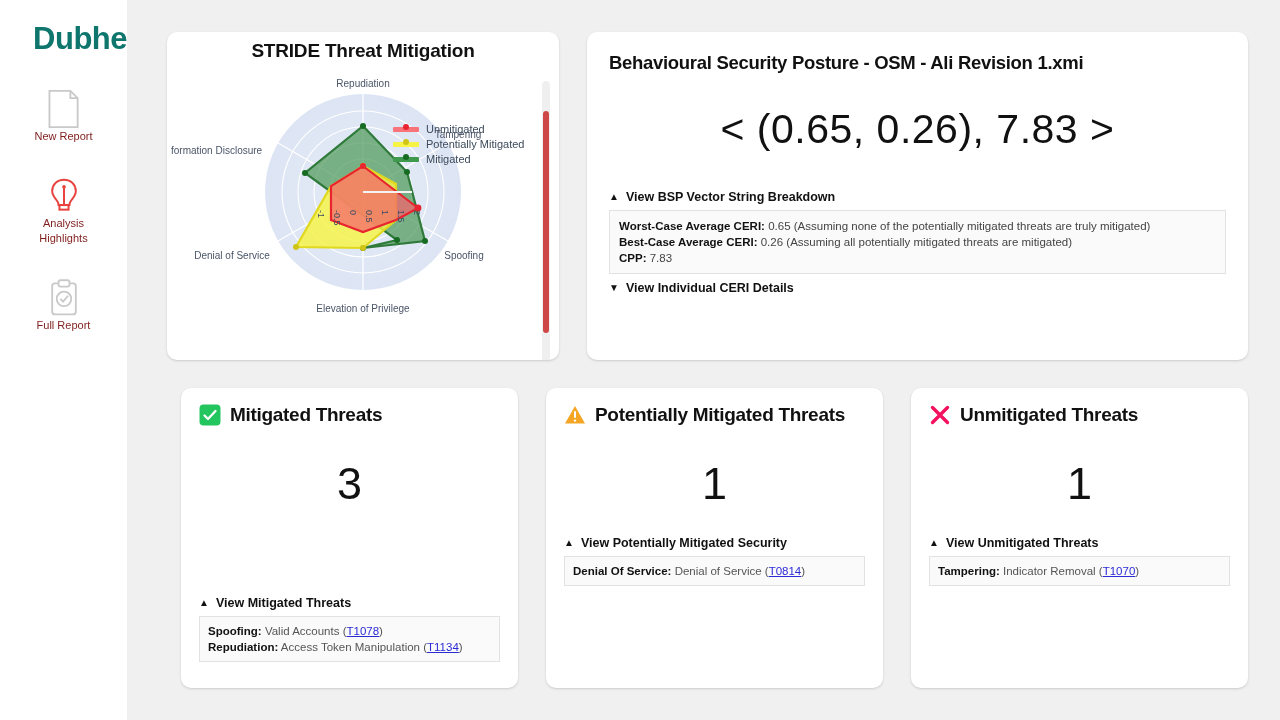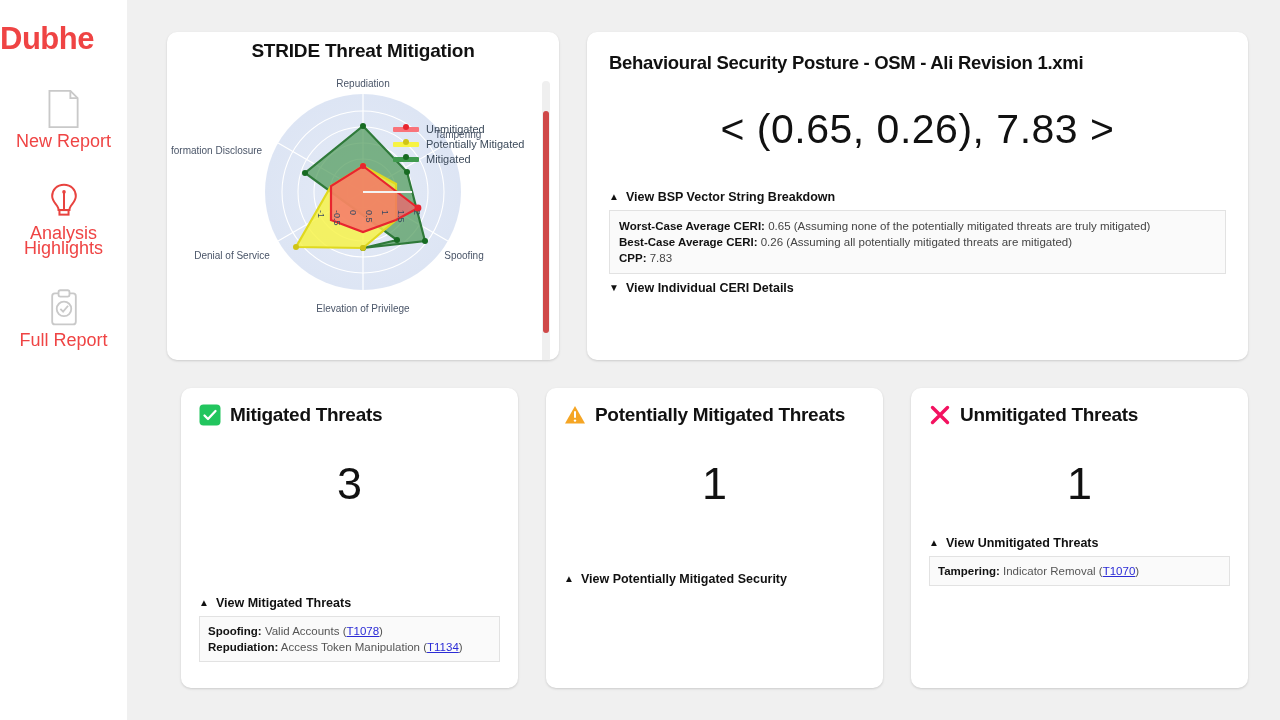--- a/index.html
+++ b/index.html
@@ -10,33 +10,33 @@
     overflow: hidden;
   }
   #app { display: flex; width: 1280px; height: 720px; }
 
   
   #sidebar {
     width: 127px; height: 720px; background: #ffffff;
     flex: 0 0 127px; position: relative;
   }
   #brand {
-    font-size: 31px; font-weight: bold; color: #ef4444;
-    letter-spacing: -0.5px; text-align: left;
+    font-size: 31px; font-weight: bold; color: #0f766e;
+    letter-spacing: -0.5px; text-align: right;
     margin-top: 21px;
   }
   .nav-item {
     margin-top: 32px; display: flex; flex-direction: column;
     align-items: center; cursor: pointer; user-select: none;
   }
   .nav-item:first-of-type { margin-top: 50px; }
   .nav-icon { width: 38px; height: 40px; display:block; }
   .nav-label {
-    font-size: 18px; color: #ef4444; text-align: center;
-    line-height: 15px; margin-top: 5px; max-width: 96px;
+    font-size: 11px; color: #7f1d1d; text-align: center;
+    line-height: 15px; max-width: 96px;
   }
 
   
   #main {
     flex: 1; height: 720px; background: #f0f0f0;
     padding: 32px 32px 0 40px; position: relative;
   }
   .row-top { display: flex; gap: 28px; height: 328px; }
   .card {
     background: #fff; border-radius: 10px;
@@ -329,20 +329,27 @@
             <circle cx="11" cy="16.6" r="1.2" fill="#fff"></circle>
           </svg>
           <div class="threat-head-title">Potentially Mitigated Threats</div>
         </div>
         <div class="threat-count">1</div>
         <div class="threat-foot">
           <div class="disclosure">
             <span class="tri">▲</span>
             <span>View Potentially Mitigated Security</span>
           </div>
+          <div class="threat-list">
+            <div>
+              <b>Denial Of Service</b><b>:</b>
+              <span>Denial of Service</span>
+              (<span class="tlink">T0814</span>)
+            </div>
+          </div>
         </div>
         <div style="height:86px"></div>
       </div>
 
       <div class="card threat-card">
         <div class="threat-head">
           <svg class="threat-head-icon" viewBox="0 0 22 22">
             <path d="M3.5 3.5 L18.5 18.5 M18.5 3.5 L3.5 18.5" stroke="#f31260" stroke-width="3.4" stroke-linecap="round"></path>
           </svg>
           <div class="threat-head-title">Unmitigated Threats</div>

